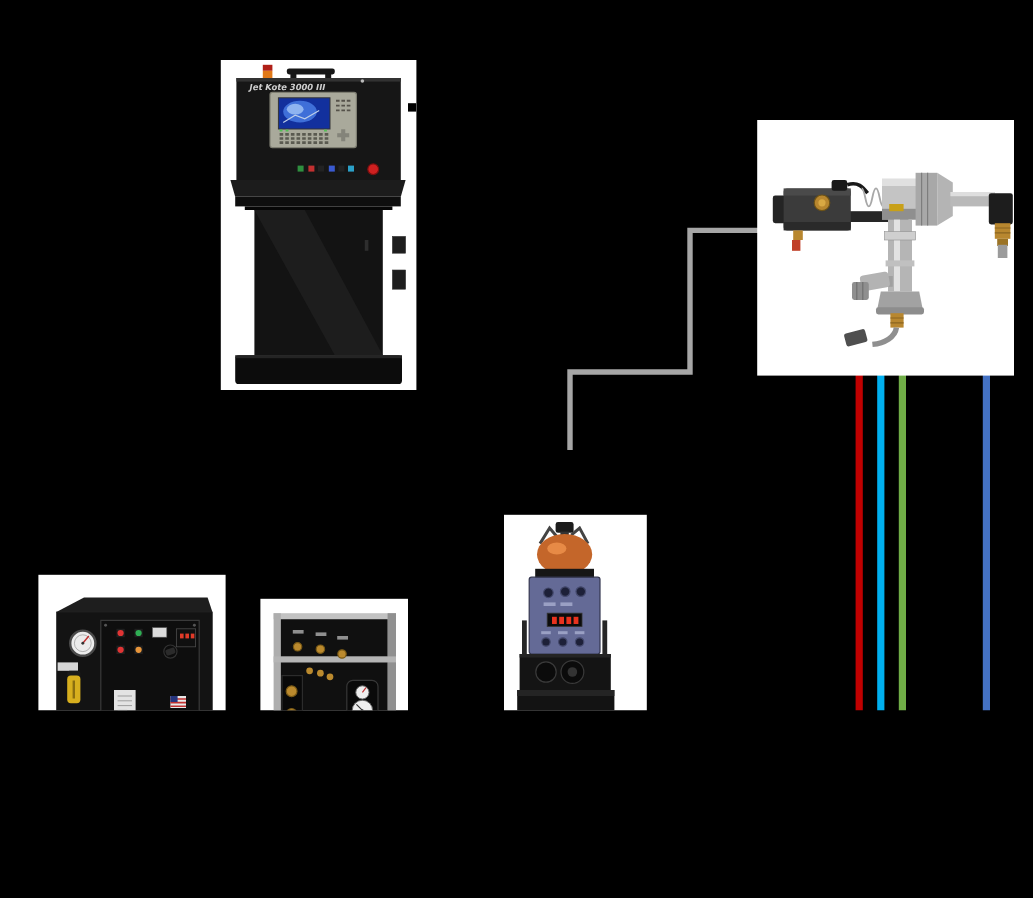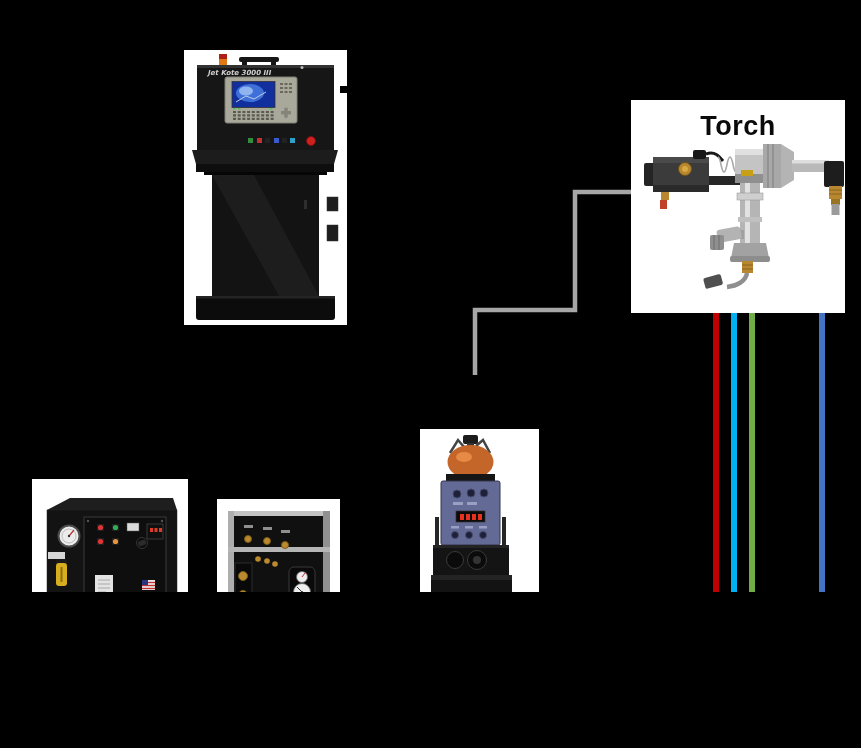--- a/index.html
+++ b/index.html
@@ -165,21 +165,20 @@
 
       <g>
         <rect x="111" y="161" width="11" height="12" fill="#b8872f"></rect>
         <line x1="111" y1="165" x2="122" y2="165" stroke="#8a6420" stroke-width="1"></line>
         <line x1="111" y1="169" x2="122" y2="169" stroke="#8a6420" stroke-width="1"></line>
         <path d="M116 173 C115 181 106 186 96 187" stroke="#8f8f8f" stroke-width="4.5" fill="none"></path>
         <rect x="73" y="176" width="18" height="11" rx="2" fill="#4f4f4f" transform="rotate(-15 82 181)"></rect>
       </g>
     </svg>
   </div>
-  <div id="torch-label">Torch</div>
 
   <div class="photo" style="left:420px;top:429px;width:119px;height:243px;">
     <svg viewBox="0 0 119 243">
 
       <g stroke="#444444" stroke-width="2.5" fill="none">
         <path d="M30 24 L38 11 L44 18"></path>
         <path d="M70 24 L63 11 L56 17"></path>
       </g>
       <rect x="43" y="6" width="15" height="9" rx="2" fill="#1c1c1c"></rect>
       <rect x="47" y="14" width="7" height="6" fill="#333333"></rect>

